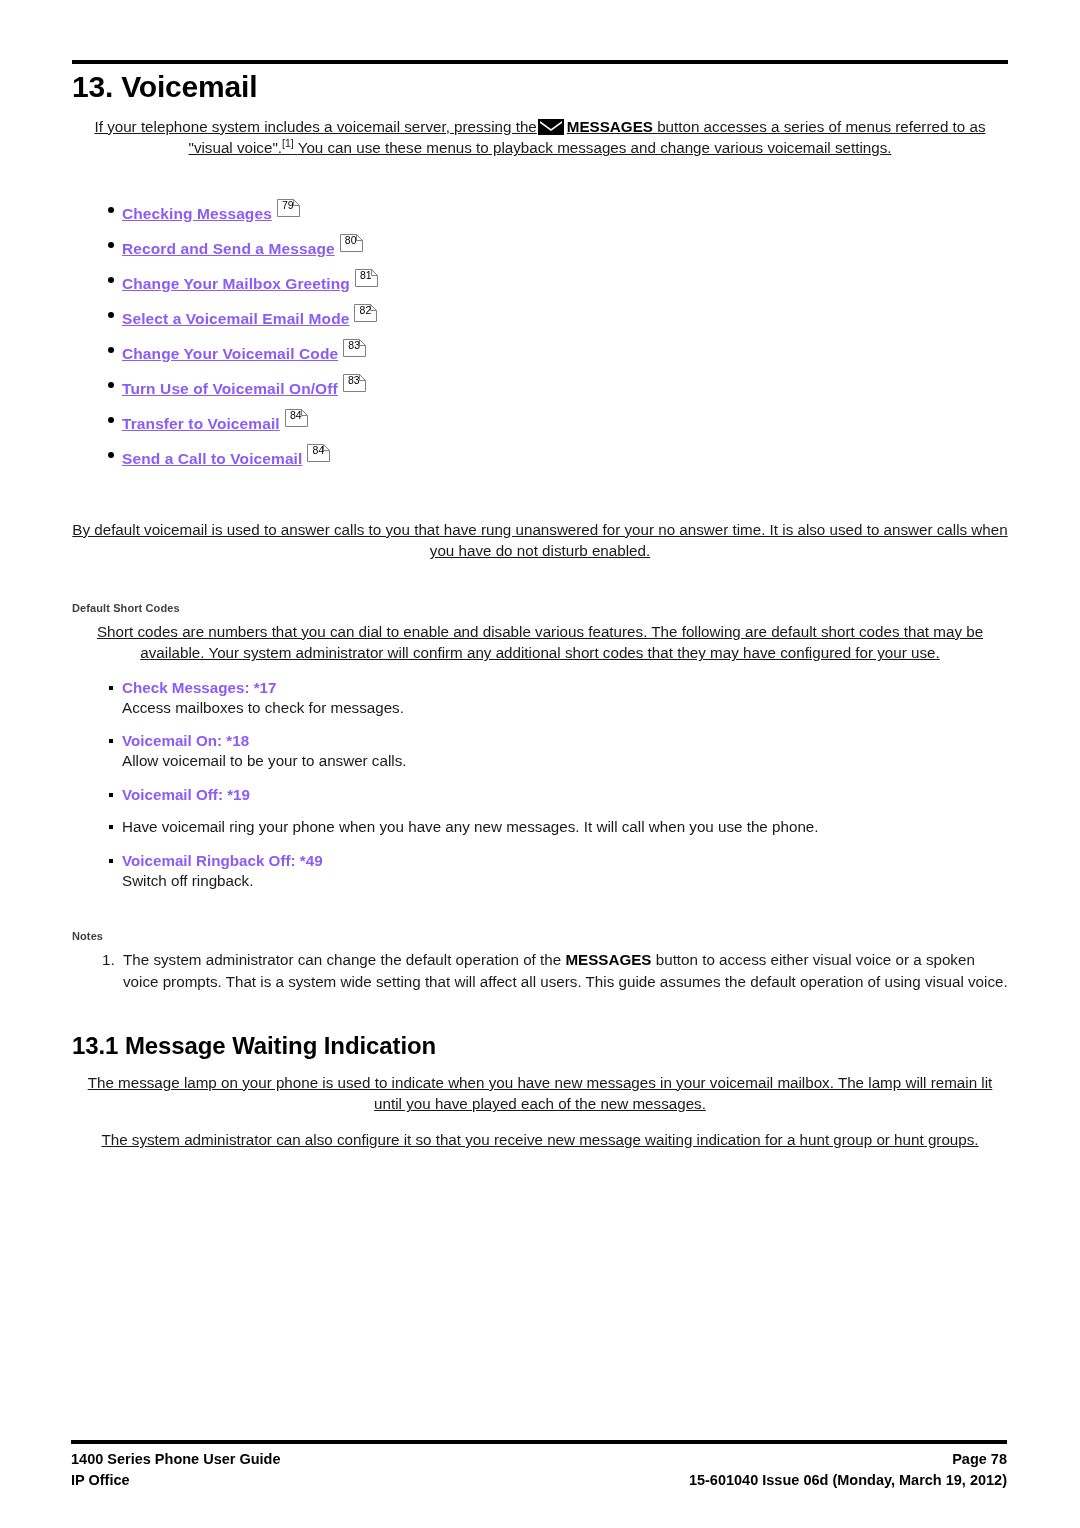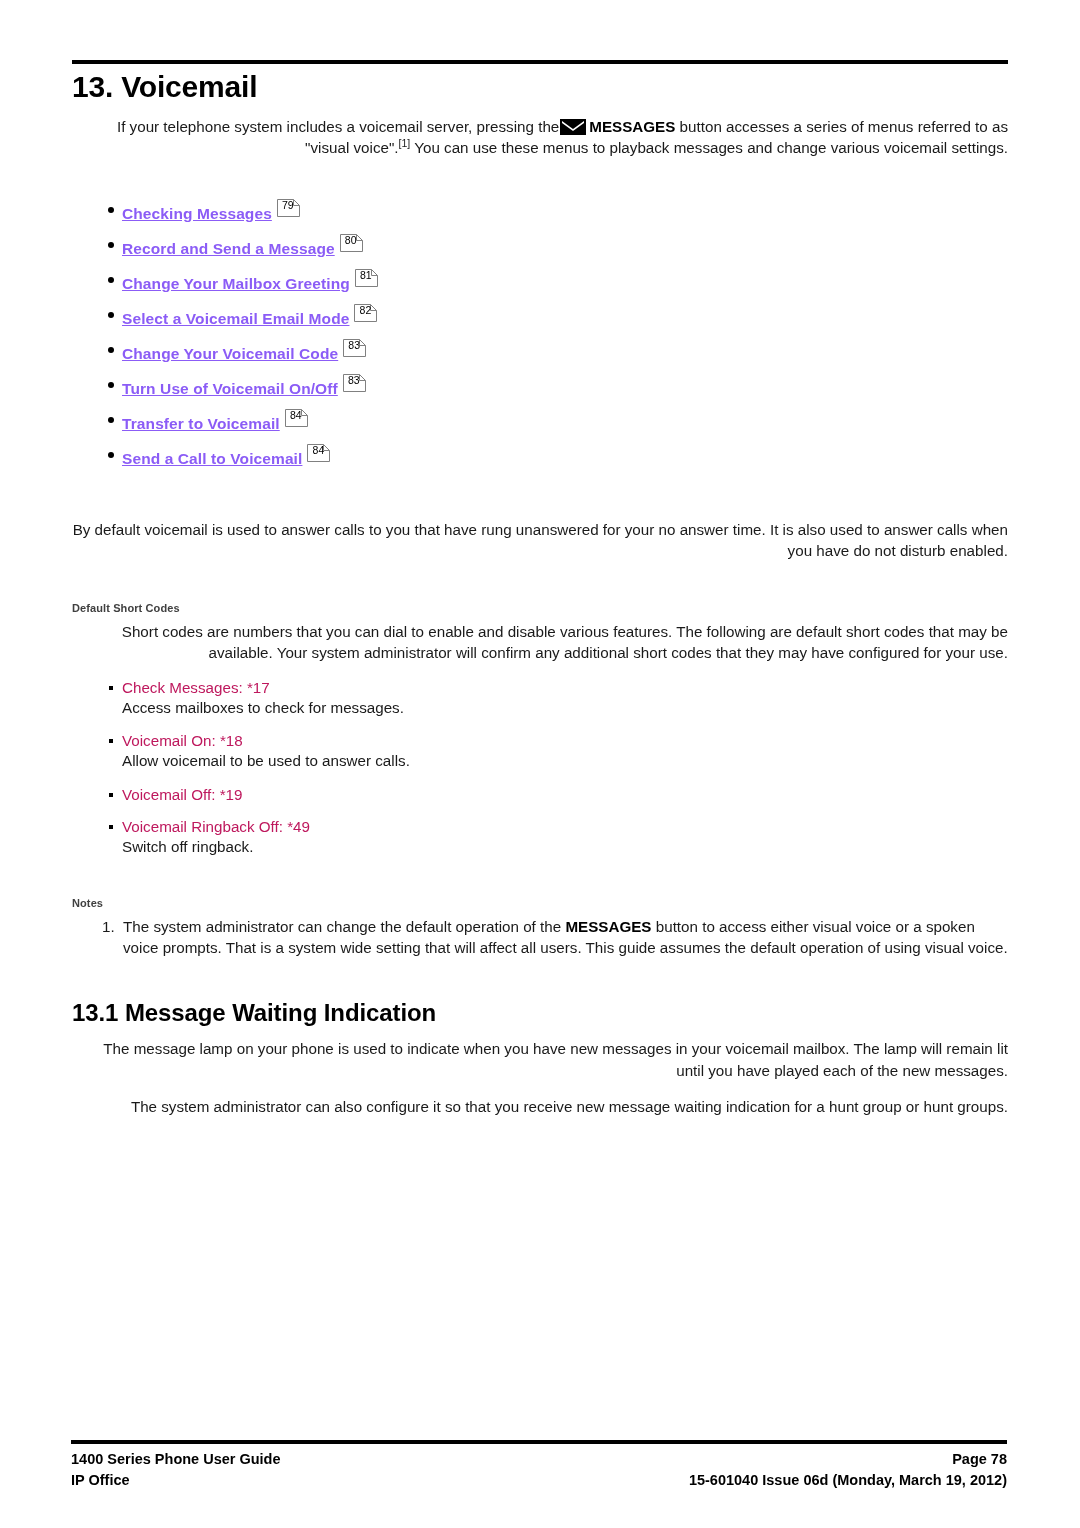--- a/index.html
+++ b/index.html
@@ -68,21 +68,22 @@
     margin: 0 0 7px 0;
     letter-spacing: 0.1px;
   }
 
   
   p.body {
     font-size: 15.2px;
     line-height: 1.42;
     color: #1a1a1a;
     margin: 0 0 14px 0;
-    text-align: right;
+    text-align: center;
+    text-decoration: underline;
   }
   p.body:last-child { margin-bottom: 0; }
 
   .spacer-lg { height: 40px; }
   .spacer-md { height: 26px; }
 
   b.strong { font-weight: bold; color: #000; }
 
   
   .env-icon {
@@ -169,22 +170,22 @@
     content: "";
     position: absolute;
     left: 37px;
     top: 8px;
     width: 4px;
     height: 4px;
     background: #000;
   }
   .sc-term {
     font-size: 15.2px;
-    font-weight: normal;
-    color: #be185d;
+    font-weight: bold;
+    color: #8b5cf6;
     display: block;
     line-height: 1.3;
   }
   .sc-desc {
     font-size: 15.2px;
     font-weight: normal;
     color: #1a1a1a;
     display: block;
     line-height: 1.35;
   }
@@ -308,26 +309,27 @@
 
     <p class="body">Short codes are numbers that you can dial to enable and disable various features. The following are default short codes that may be available. Your system administrator will confirm any additional short codes that they may have configured for your use.</p>
 
     <ul class="sc-list">
       <li>
         <span class="sc-term">Check Messages: *17</span>
         <span class="sc-desc">Access mailboxes to check for messages.</span>
       </li>
       <li>
         <span class="sc-term">Voicemail On: *18</span>
-        <span class="sc-desc">Allow voicemail to be used to answer calls.</span>
+        <span class="sc-desc">Allow voicemail to be your to answer calls.</span>
       </li>
       <li>
         <span class="sc-term">Voicemail Off: *19</span>
       </li>
       <li>
+        <span class="sc-desc">Have voicemail ring your phone when you have any new messages. It will call when you use the phone.</span>
       </li>
       <li>
         <span class="sc-term">Voicemail Ringback Off: *49</span>
         <span class="sc-desc">Switch off ringback.</span>
       </li>
     </ul>
 
     <div class="spacer-md"></div>
 
     <h3 class="sub-head">Notes</h3>

